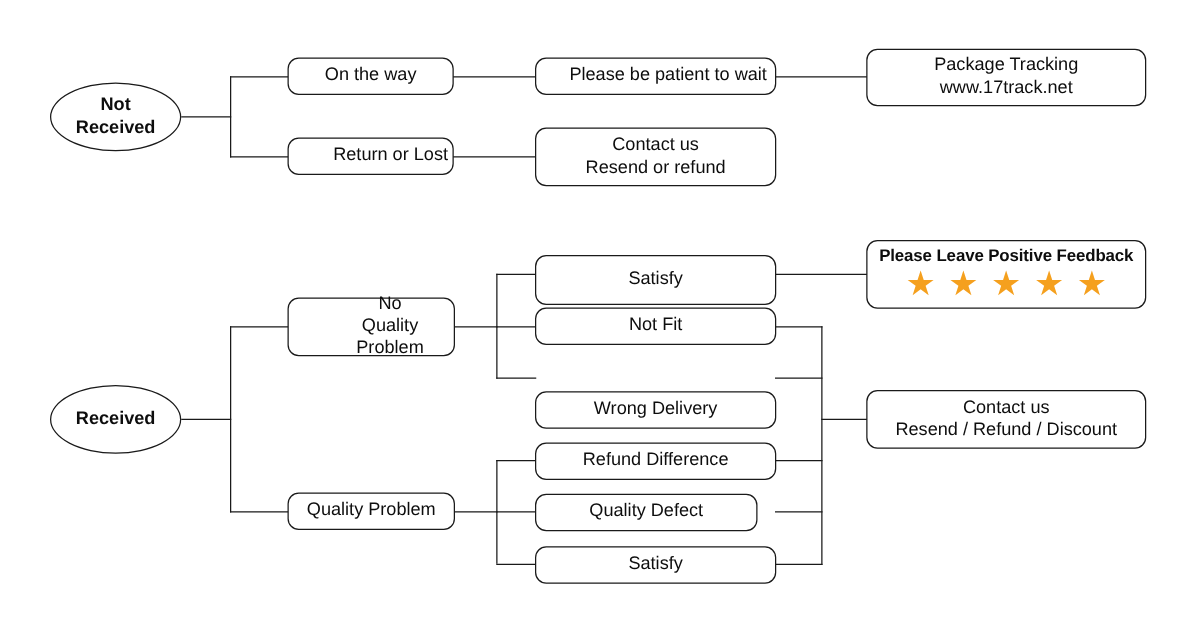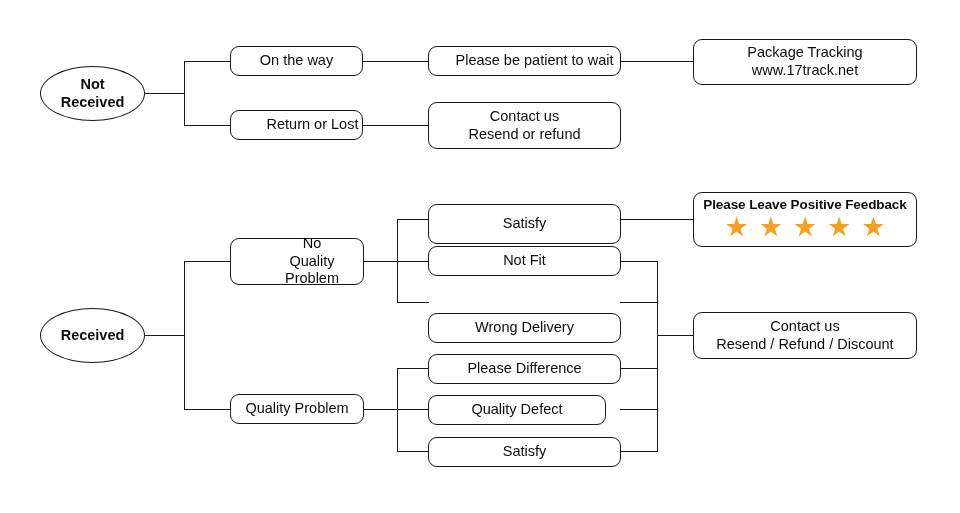--- a/index.html
+++ b/index.html
@@ -132,21 +132,21 @@
 Quality Problem</div>
 
   <div class="node rounded" style="left:230px; top:394px; width:134px; height:30px; font-size:14.5px;">Quality Problem</div>
 
   <div class="node rounded" style="left:428px; top:204px; width:193px; height:40px; font-size:14.5px;">Satisfy</div>
 
   <div class="node rounded" style="left:428px; top:246px; width:193px; height:30px; font-size:14.5px;">Not Fit</div>
 
   <div class="node rounded" style="left:428px; top:288px; width:193px; height:30px; font-size:14.5px;margin-top:25px;">Wrong Delivery</div>
 
-  <div class="node rounded" style="left:428px; top:354px; width:193px; height:30px; font-size:14.5px;">Please Difference</div>
+  <div class="node rounded" style="left:428px; top:354px; width:193px; height:30px; font-size:14.5px;">Refund Difference</div>
 
   <div class="node rounded" style="left:428px; top:395px; width:178px; height:30px; font-size:14.5px;">Quality Defect</div>
 
   <div class="node rounded" style="left:428px; top:437px; width:193px; height:30px; font-size:14.5px;">Satisfy</div>
 
   <div class="node rounded feedback-box" style="left:693px; top:192px; width:224px; height:55px;">
     <div class="feedback-title" style="font-size:13.5px;">Please Leave Positive Feedback</div>
     <div class="stars">
       <span class="star" style="color:#f5a01e;">★</span>
       <span class="star" style="color:#f5a01e;">★</span>

